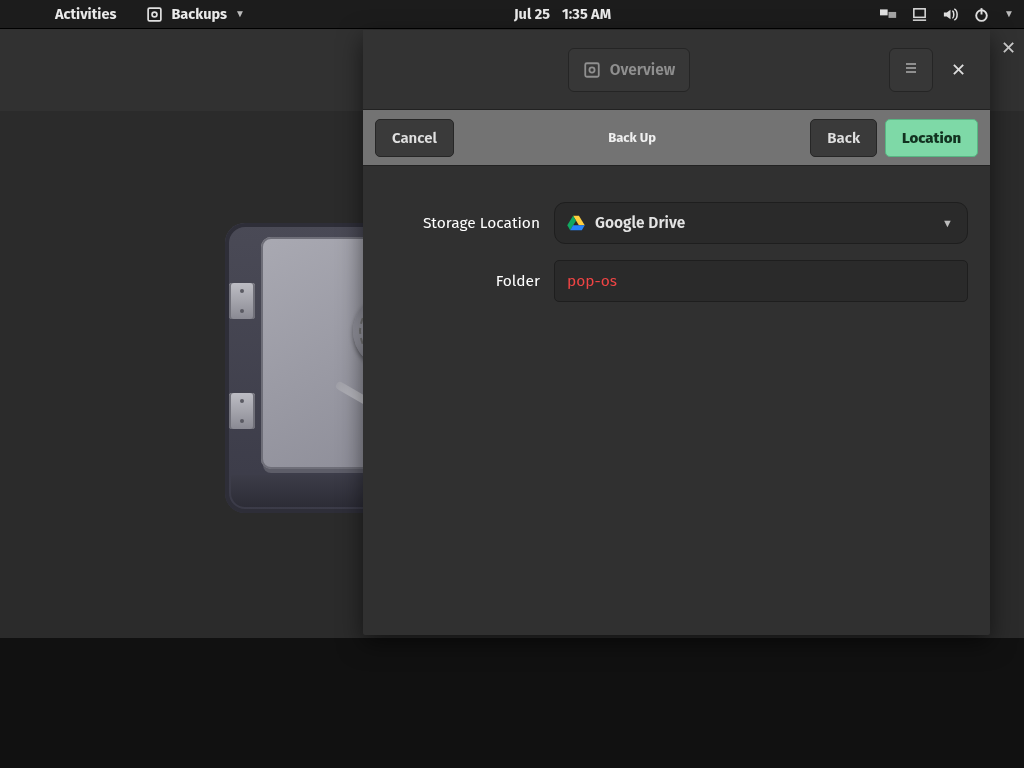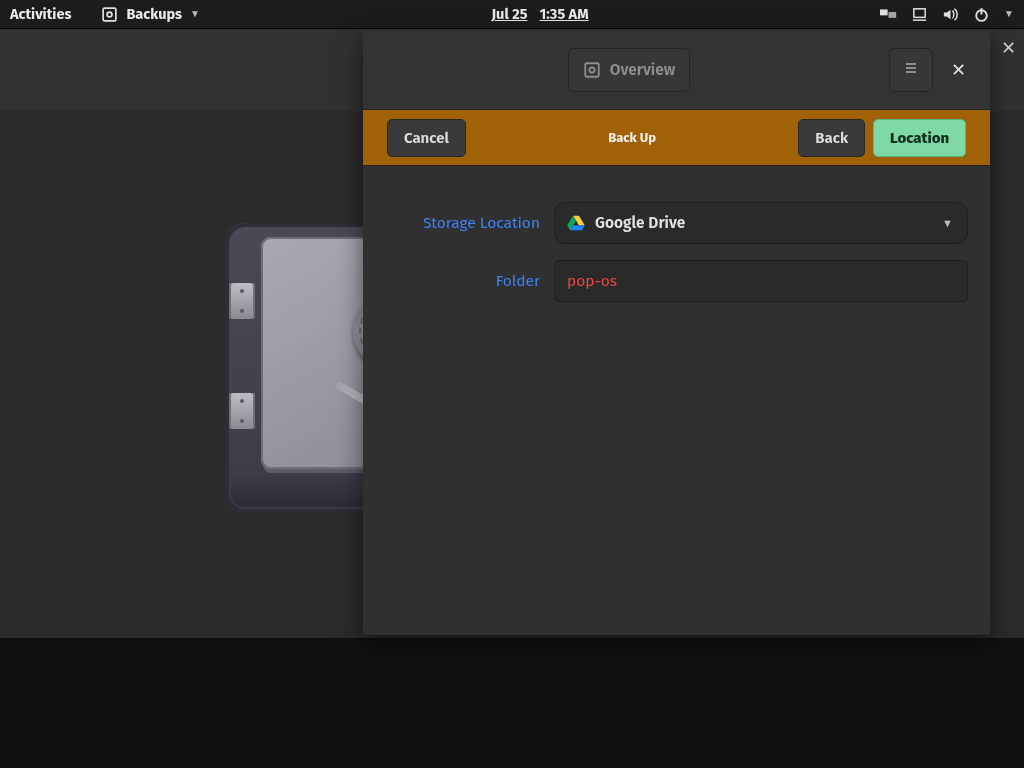--- a/index.html
+++ b/index.html
@@ -18,22 +18,22 @@
     height: 28px;
     background: #1c1c1c;
     display: flex;
     align-items: center;
     padding: 0 10px;
     font-size: 14.5px;
     font-weight: 700;
     color: #eaeaea;
   }
   .panel .left, .panel .center, .panel .right { display: flex; align-items: center; gap: 6px; }
-  .panel .left { flex: 0 0 auto; }
-  .panel .center { flex: 1; justify-content: center; gap: 12px; text-decoration: underline; }
+  .panel .left { flex: 0 0 auto; margin-left: 45px; }
+  .panel .center { flex: 1; justify-content: center; gap: 12px; }
   .panel .right { flex: 0 0 auto; gap: 14px; color: #ddd; }
   .panel-app { display: flex; align-items: center; gap: 8px; margin-left: 24px; }
   .panel-app .tri { font-size: 10px; color: #bbb; }
   .panel-icon { display: inline-flex; color: #e0e0e0; }
   .panel-icon svg { width: 17px; height: 17px; }
 
   
   .app-shell {
     position: absolute;
     left: 0; top: 28px;
@@ -164,23 +164,23 @@
     color: #8f8f8f;
     display: inline-flex; align-items: center; gap: 9px;
     font-size: 15.5px; font-weight: 600;
   }
   .hb-btn .hbicon { color: #8f8f8f; display: inline-flex; }
   .hb-btn.icononly { width: 44px; padding: 0; justify-content: center; }
   .hb-close { font-size: 18px; color: #ddd; padding: 10px; }
 
   .dialog-action {
     height: 56px;
-    background: #a16207;
+    background: #737373;
     display: flex; align-items: center;
-    padding: 0 24px;
+    padding: 0 12px;
     gap: 8px;
     border-bottom: 1px solid #222;
   }
   .spacer { flex: 1; }
   .title {
     font-size: 13px; font-weight: 700; color: #f0f0f0;
   }
   .btn {
     height: 38px;
     padding: 0 16px;
@@ -204,21 +204,21 @@
   }
   .form-row {
     display: grid;
     grid-template-columns: 155px 1fr;
     column-gap: 14px;
     align-items: center;
     margin-bottom: 16px;
   }
   .form-row label {
     text-align: right;
-    color: #3b82f6;
+    color: #ffffff;
     font-size: 15.5px;
   }
   .combo {
     height: 42px;
     background: #2a2a2a;
     border: 1px solid #1e1e1e;
     border-radius: 11px;
     display: flex; align-items: center;
     padding: 0 14px 0 12px;
     gap: 10px;

